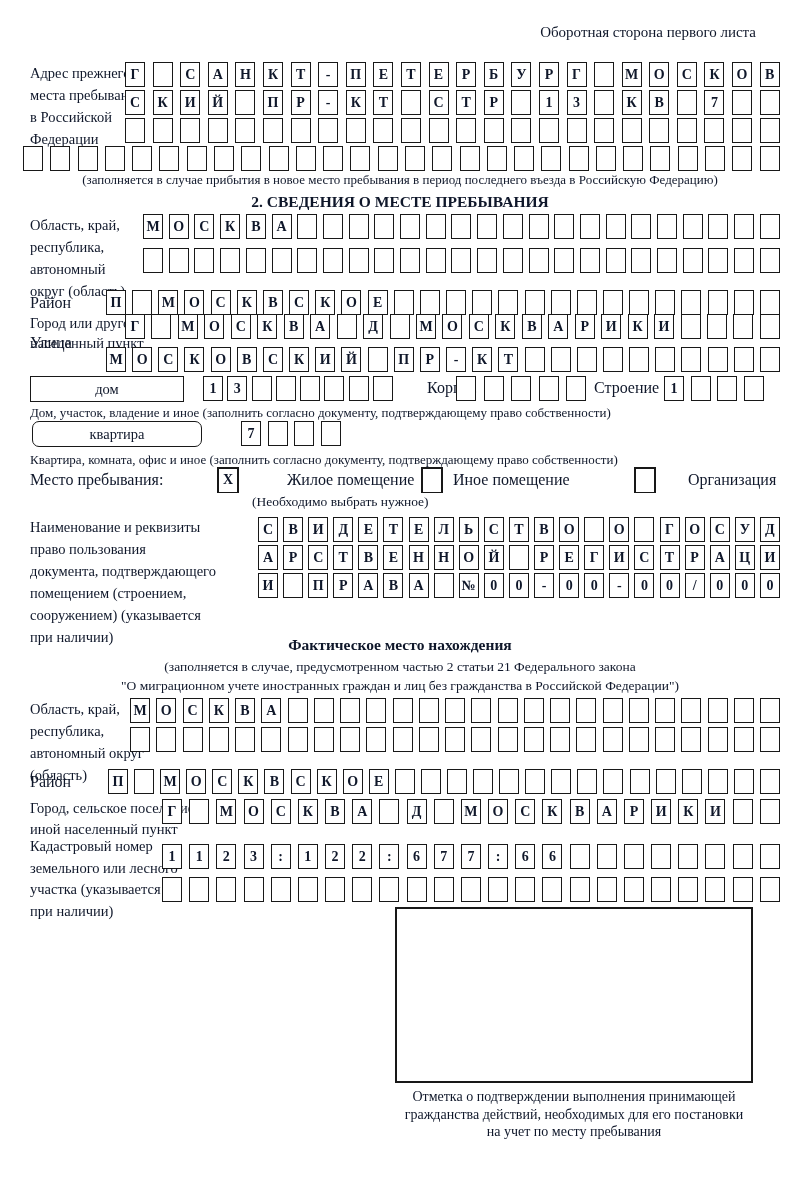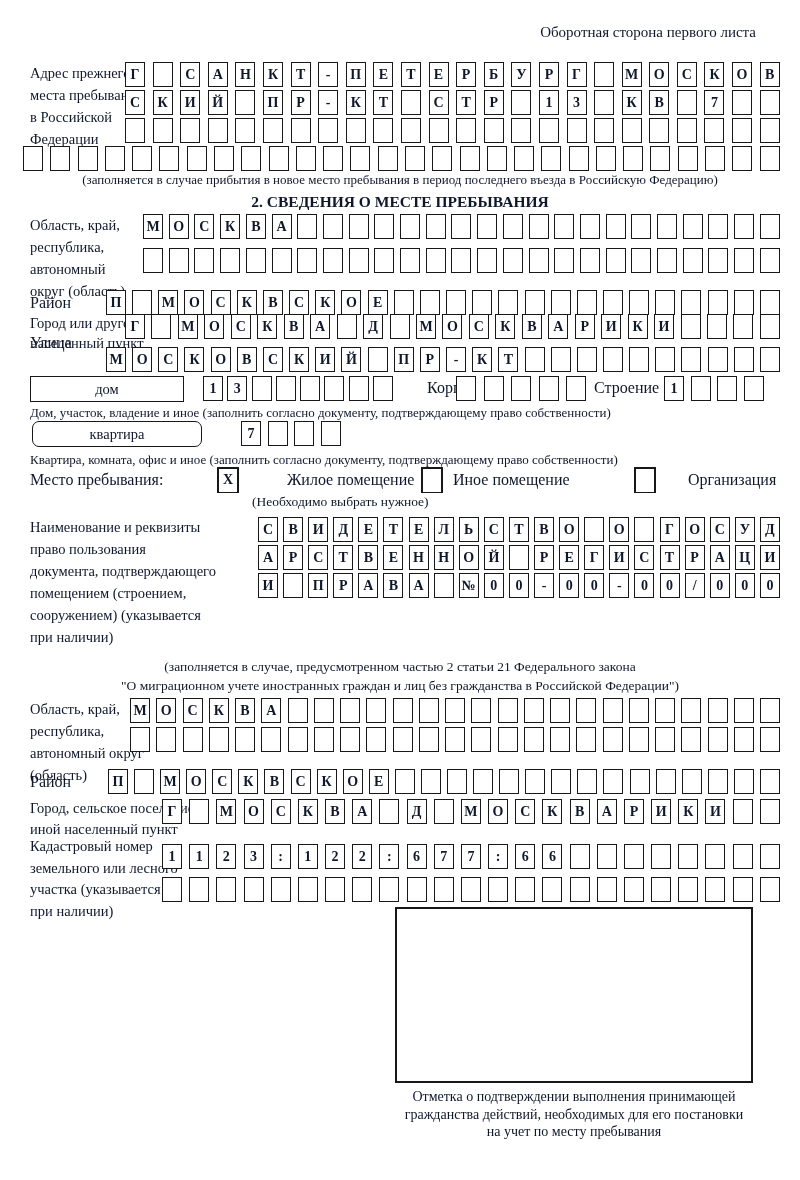--- a/index.html
+++ b/index.html
@@ -431,20 +431,21 @@
       <span class="cell">0</span>
       <span class="cell">-</span>
       <span class="cell">0</span>
       <span class="cell">0</span>
       <span class="cell">/</span>
       <span class="cell">0</span>
       <span class="cell">0</span>
       <span class="cell">0</span>
     </div>
 
+  <div class="sect-title" style="top:636px;">Фактическое место нахождения</div>
   <div class="caption center" style="top:659px; font-size:13.5px;">(заполняется в случае, предусмотренном частью 2 статьи 21 Федерального закона</div>
   <div class="caption center" style="top:678px; font-size:13.5px;">"О миграционном учете иностранных граждан и лиц без гражданства в Российской Федерации")</div>
 
   <div class="lbl" style="left:30px; top:698px;">
     <div>Область, край,</div>
     <div>республика,</div>
     <div>автономный округ</div>
     <div>(область)</div>
   </div>
   <div class="cellrow" style="left:130px; top:698px; width:650px;">

